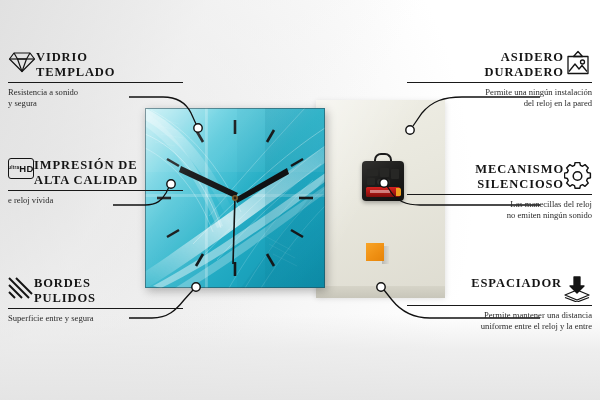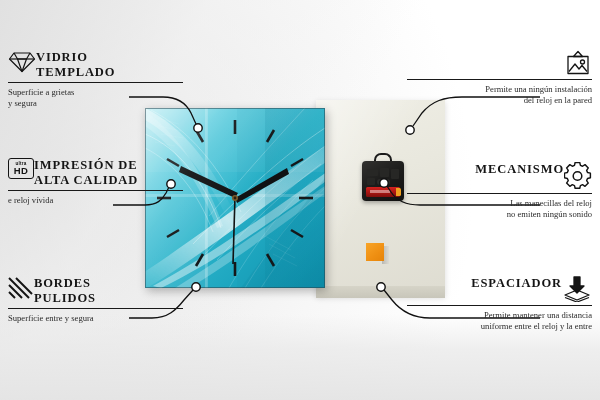--- a/index.html
+++ b/index.html
@@ -234,21 +234,21 @@
     position: absolute;
     inset: 0;
     pointer-events: none;
   }
 
   .hd-badge {
     width: 26px; height: 21px;
     border: 1.6px solid #141414;
     border-radius: 3px;
     display: flex;
-    flex-direction: column;
+    flex-direction: row;
     align-items: center;
     justify-content: center;
     line-height: 1;
   }
   .hd-ultra {
     font-family: "Liberation Sans", sans-serif;
     font-size: 4.6px;
     font-weight: bold;
     letter-spacing: 0.2px;
     color: #141414;
@@ -417,21 +417,21 @@
           <path d="M9.5,9 L18.5,9"></path>
         </g>
       </svg>
       <div class="f-title">
         <div>VIDRIO</div>
         <div>TEMPLADO</div>
       </div>
     </div>
     <div class="f-rule"></div>
     <div class="f-sub">
-      <div>Superficie a grietas</div>
+      <div>Resistencia a sonido</div>
       <div>y segura</div>
     </div>
   </div>
 
   <div class="feature f-left" id="feat-hd">
     <div class="f-head">
       <div class="hd-badge">
         <span class="hd-ultra">ultra</span>
         <span class="hd-hd">HD</span>
       </div>
@@ -462,40 +462,45 @@
       </div>
     </div>
     <div class="f-rule"></div>
     <div class="f-sub">
       <div>Superficie entre y segura</div>
     </div>
   </div>
 
   <div class="feature f-right" id="feat-asidero">
     <div class="f-head">
+      <div class="f-title">
+        <div>ASIDERO</div>
+        <div>DURADERO</div>
+      </div>
       <svg class="f-icon" width="28" height="26" viewBox="0 0 28 26">
         <g fill="none" stroke="#141414" stroke-width="1.3" stroke-linejoin="round">
           <path d="M14,1.5 L9.5,6.5 L18.5,6.5 Z"></path>
           <rect x="4" y="6.5" width="20" height="17"></rect>
           <circle cx="18.5" cy="12" r="2"></circle>
           <path d="M5,21.5 L11,14 L15,19 L18,15.5 L23,21.5"></path>
         </g>
       </svg>
     </div>
     <div class="f-rule"></div>
     <div class="f-sub">
       <div>Permite una ningún instalación</div>
       <div>del reloj en la pared</div>
     </div>
   </div>
 
   <div class="feature f-right" id="feat-mecanismo">
     <div class="f-head">
       <div class="f-title">
         <div>MECANISMO</div>
+        <div>SILENCIOSO</div>
       </div>
       <svg class="f-icon" width="28" height="28" viewBox="0 0 28 28">
         <g fill="none" stroke="#141414" stroke-width="1.5" stroke-linejoin="round">
           <path d="M11.6,2.2 L16.4,2.2 L17.1,5.2 L19.3,6.1 L21.9,4.4 L25.3,7.8 L23.6,10.4 L24.5,12.6 L27.5,13.3 L27.5,18.1
                    L24.5,18.8 L23.6,21 L25.3,23.6 L21.9,27 L19.3,25.3 L17.1,26.2 L16.4,29 L11.6,29 L10.9,26.2 L8.7,25.3
                    L6.1,27 L2.7,23.6 L4.4,21 L3.5,18.8 L0.5,18.1 L0.5,13.3 L3.5,12.6 L4.4,10.4 L2.7,7.8 L6.1,4.4
                    L8.7,6.1 L10.9,5.2 Z" transform="translate(0,-1.6) scale(0.96)"></path>
           <circle cx="13.5" cy="14" r="4.3"></circle>
         </g>
       </svg>

